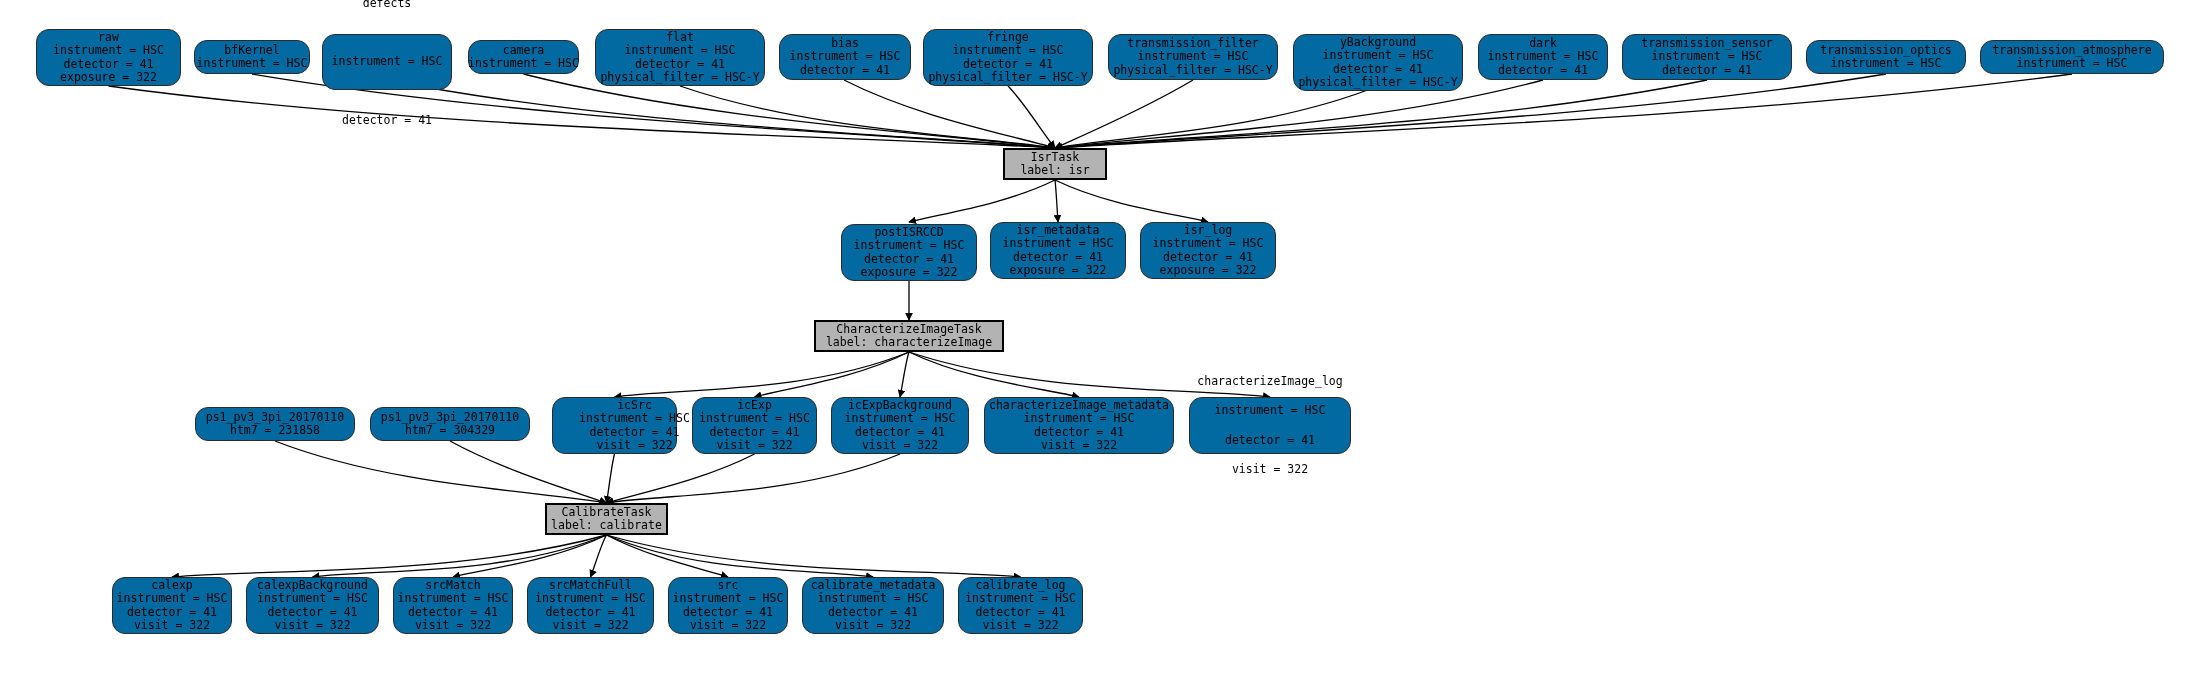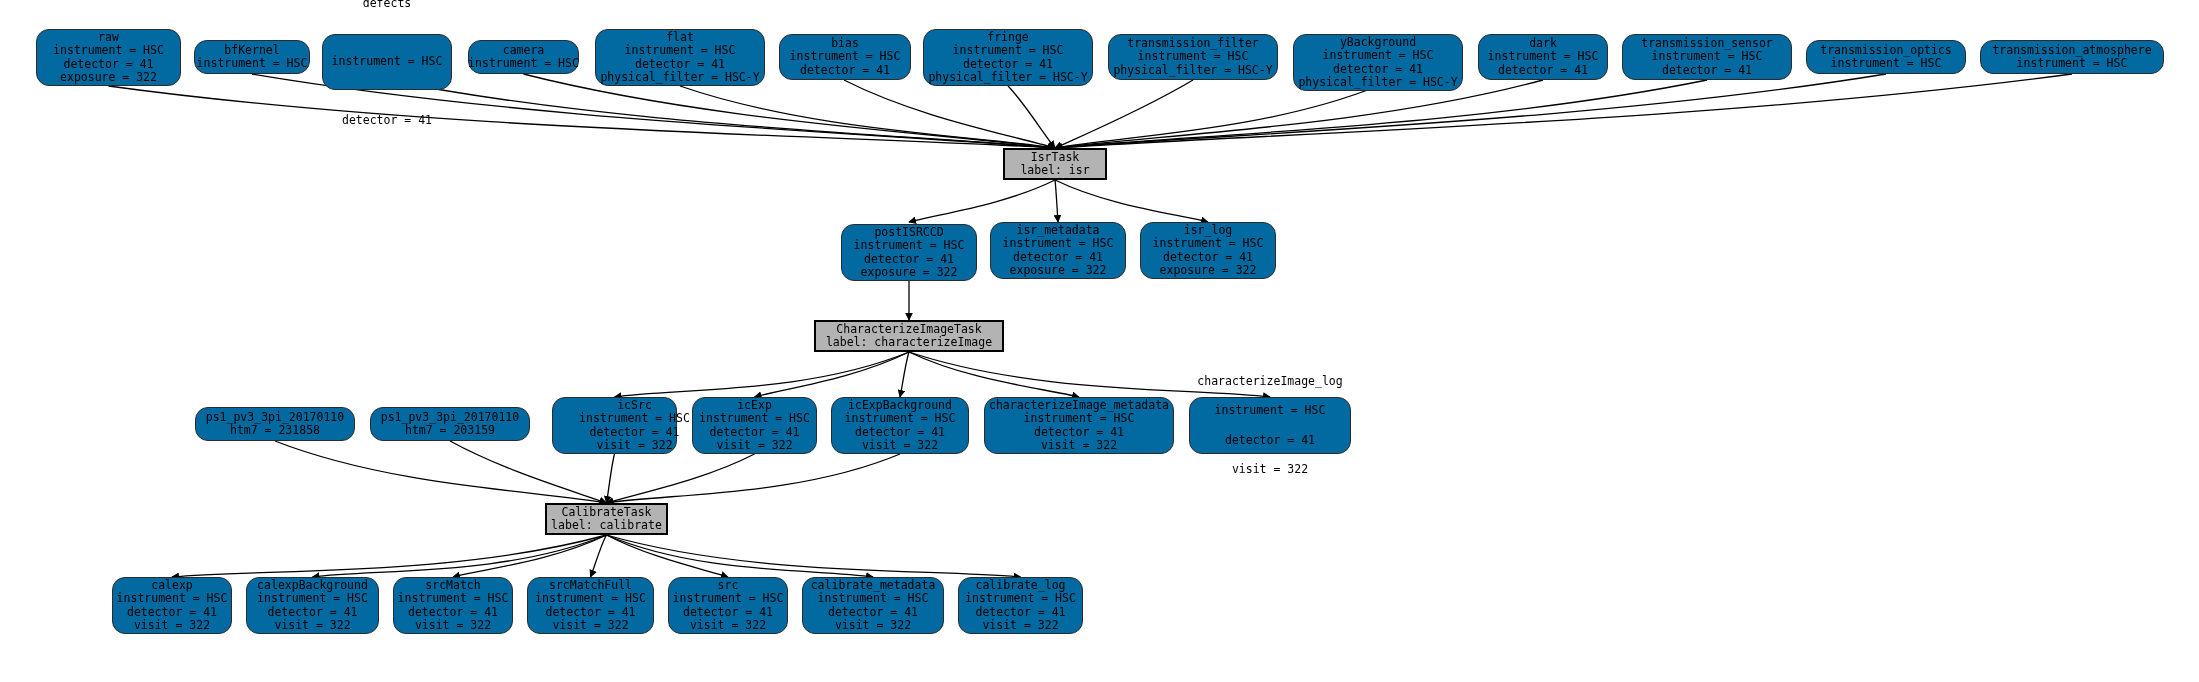--- a/index.html
+++ b/index.html
@@ -182,21 +182,21 @@
         <span class="nline">instrument = HSC</span>
         <span class="nline">detector = 41</span>
         <span class="nline">visit = 322</span>
       </div>
       <div class="node dataset" style="left: 195px; top: 407px; width: 160px; height: 34px;">
         <span class="nline title">ps1_pv3_3pi_20170110</span>
         <span class="nline">htm7 = 231858</span>
       </div>
       <div class="node dataset" style="left: 370px; top: 407px; width: 160px; height: 34px;">
         <span class="nline title">ps1_pv3_3pi_20170110</span>
-        <span class="nline">htm7 = 203159</span>
+        <span class="nline">htm7 = 304329</span>
       </div>
       <div class="node task" style="left: 545px; top: 503px; width: 123px; height: 32px;">
         <span class="nline title">CalibrateTask</span>
         <span class="nline">label: calibrate</span>
       </div>
       <div class="node dataset" style="left: 112px; top: 577px; width: 120px; height: 57px;">
         <span class="nline title">calexp</span>
         <span class="nline">instrument = HSC</span>
         <span class="nline">detector = 41</span>
         <span class="nline">visit = 322</span>

